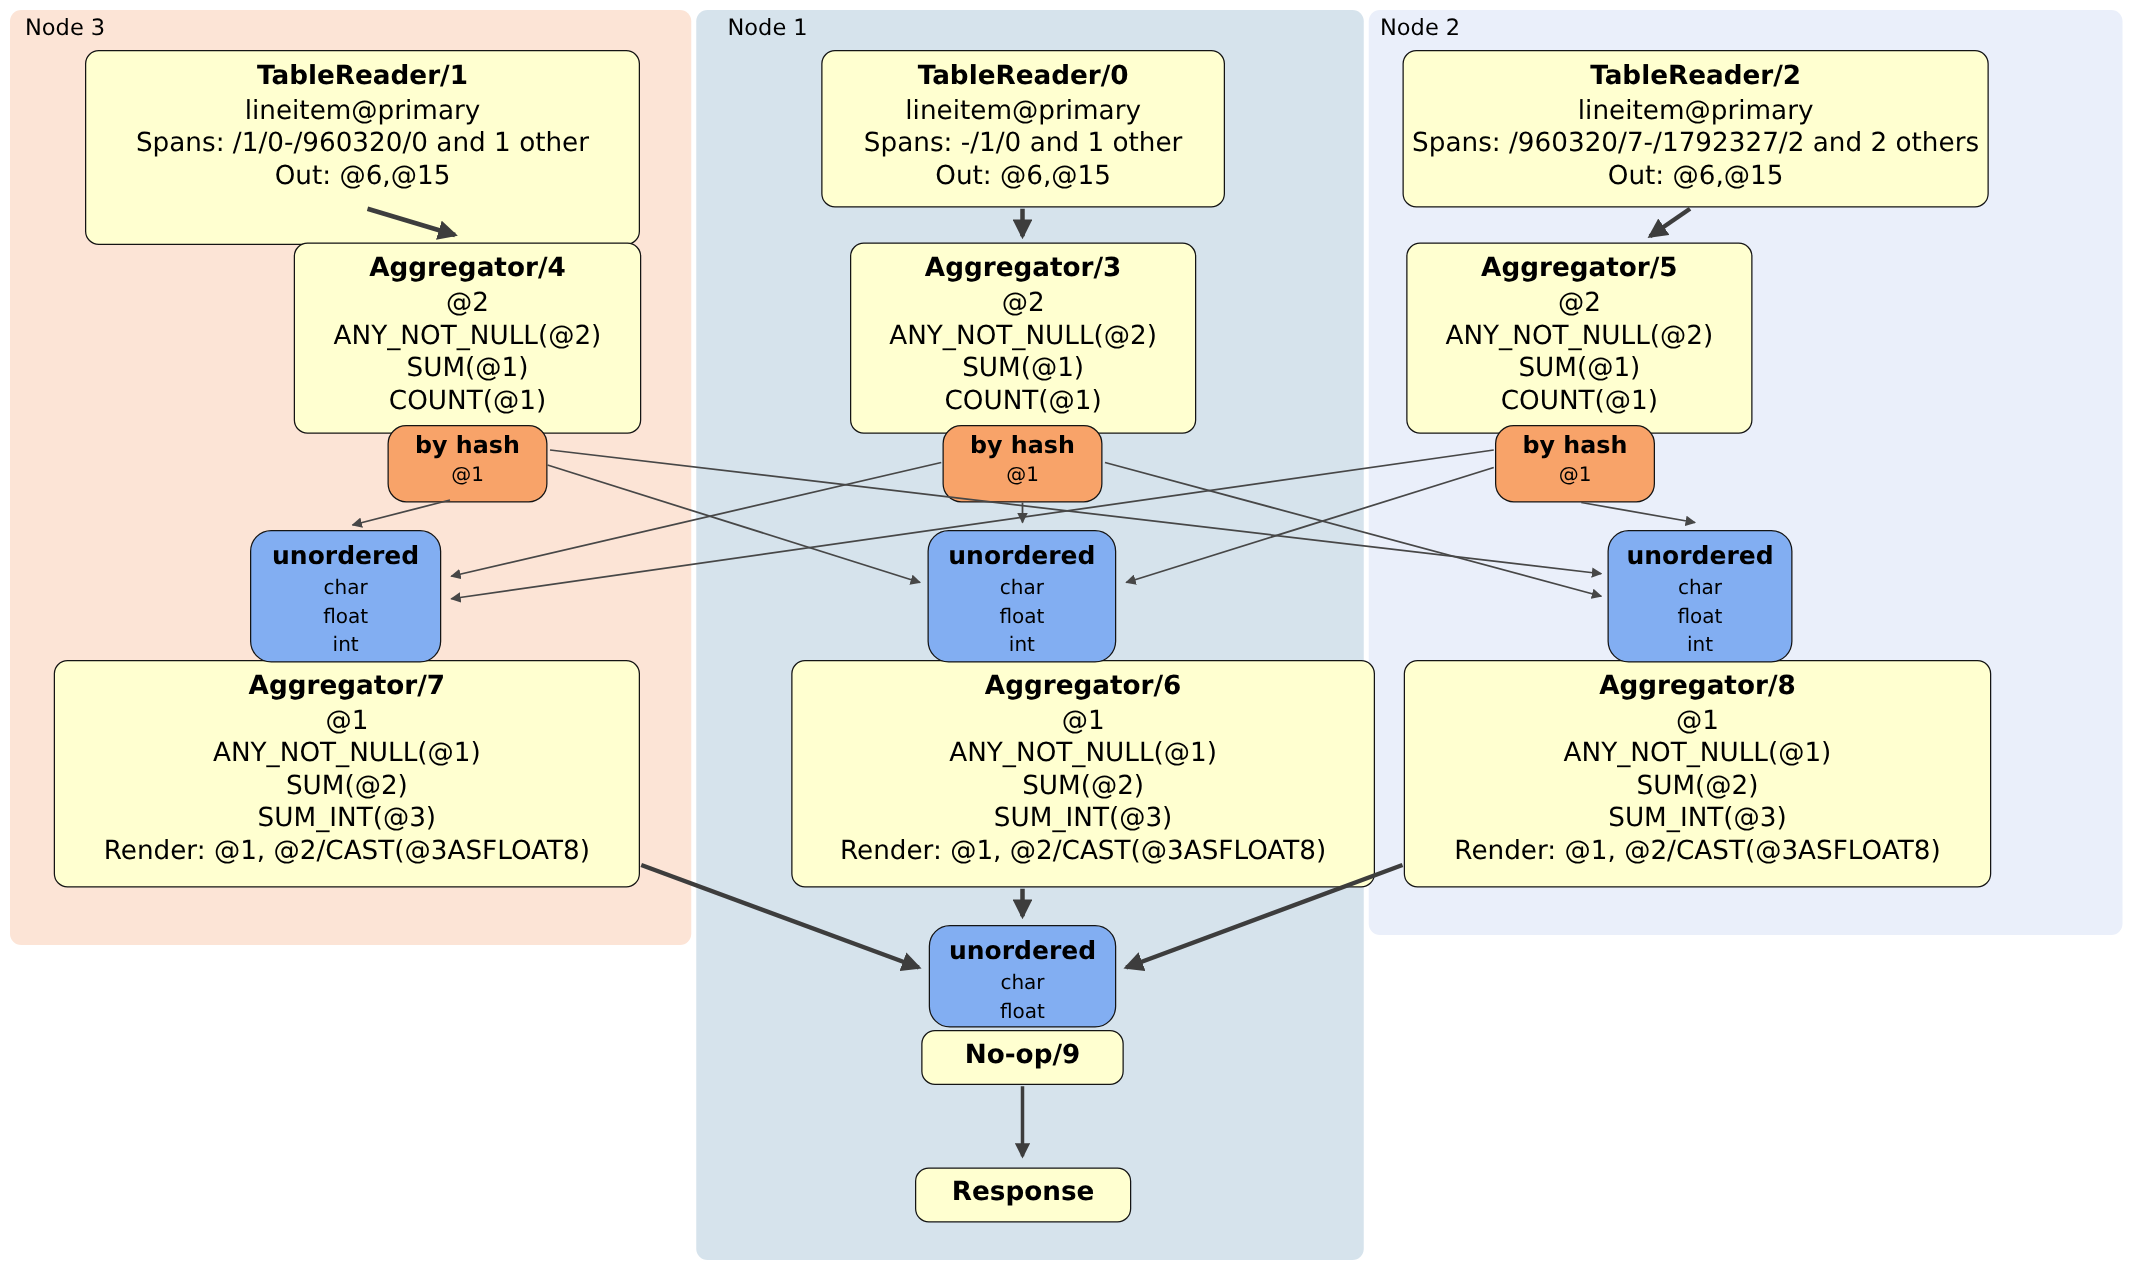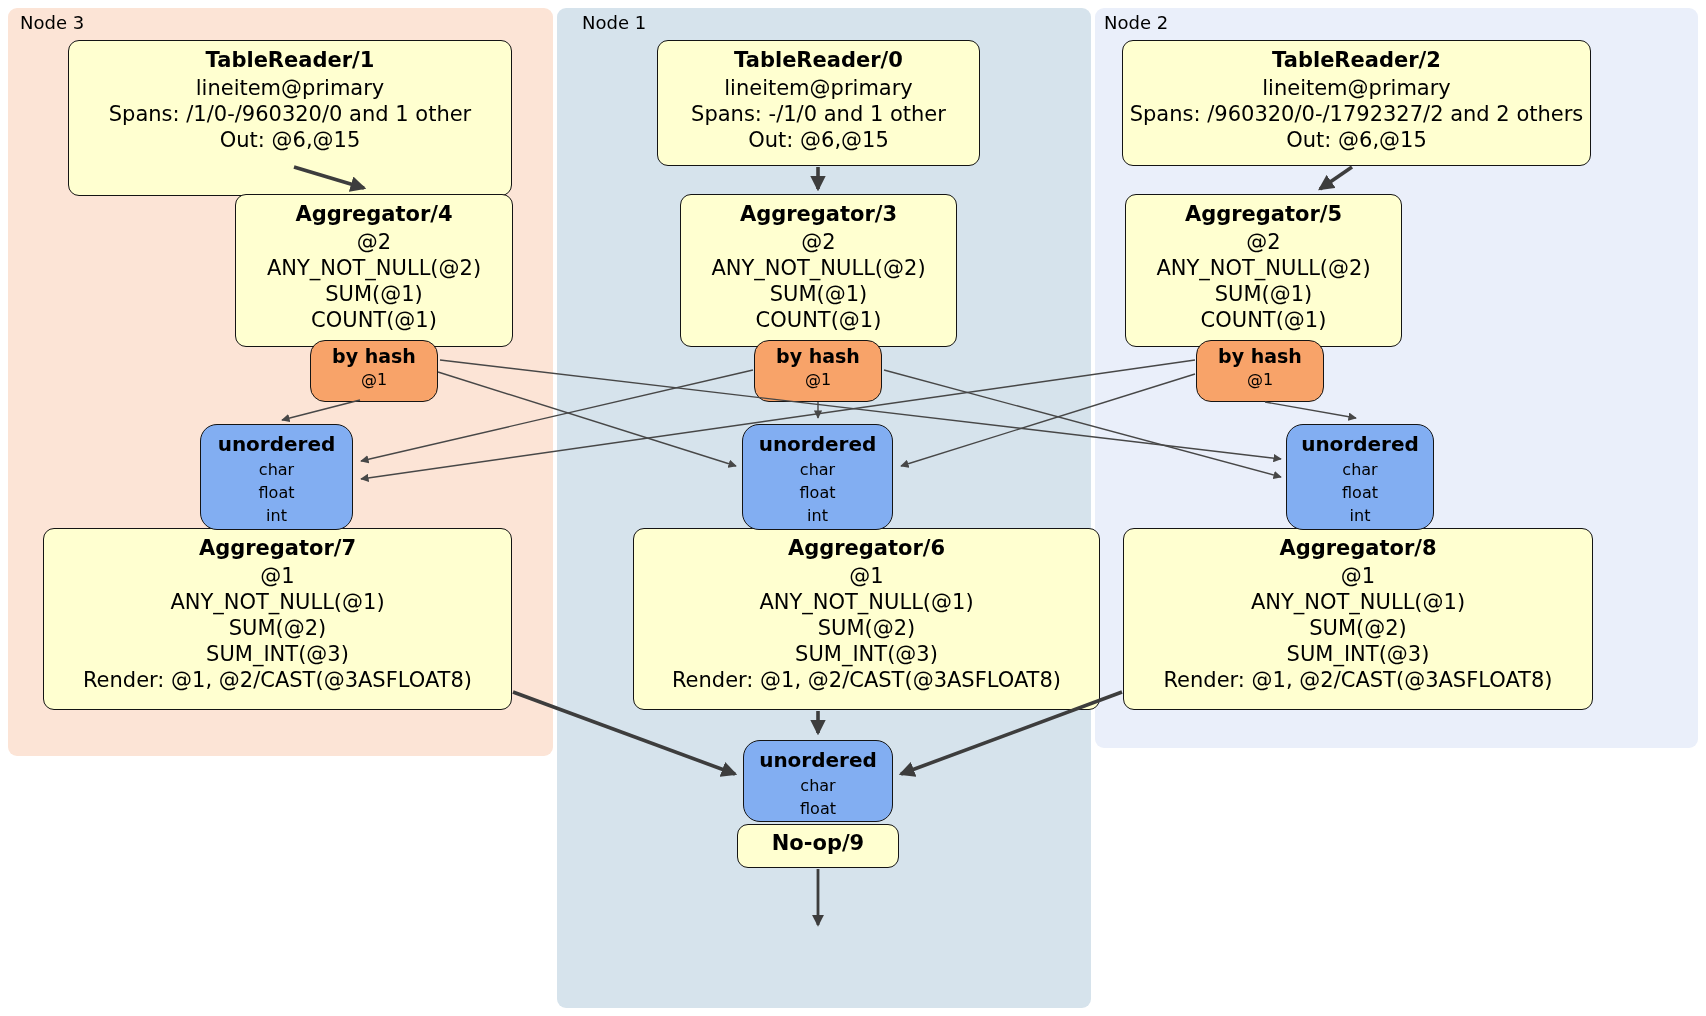--- a/index.html
+++ b/index.html
@@ -148,21 +148,21 @@
     <div class="box-line">@1</div>
     <div class="box-line">ANY_NOT_NULL(@1)</div>
     <div class="box-line">SUM(@2)</div>
     <div class="box-line">SUM_INT(@3)</div>
     <div class="box-line">Render: @1, @2/CAST(@3ASFLOAT8)</div>
   </div>
 
   <div class="box yellow" style="left:1122px;top:40px;width:469px;height:126px;">
     <div class="box-title">TableReader/2</div>
     <div class="box-line">lineitem@primary</div>
-    <div class="box-line">Spans: /960320/0-/1792327/2 and 2 others</div>
+    <div class="box-line">Spans: /960320/7-/1792327/2 and 2 others</div>
     <div class="box-line">Out: @6,@15</div>
   </div>
 
   <div class="box yellow" style="left:1125px;top:194px;width:277px;height:153px;">
     <div class="box-title">Aggregator/5</div>
     <div class="box-line">@2</div>
     <div class="box-line">ANY_NOT_NULL(@2)</div>
     <div class="box-line">SUM(@1)</div>
     <div class="box-line">COUNT(@1)</div>
   </div>
@@ -191,14 +191,17 @@
   <div class="box sync" style="left:743px;top:740px;width:150px;height:82px;">
     <div class="box-title">unordered</div>
     <div class="box-line">char</div>
     <div class="box-line">float</div>
   </div>
 
   <div class="box yellow single" style="left:737px;top:824px;width:162px;height:44px;padding-top:0;">
     <div class="box-title">No-op/9</div>
   </div>
 
+  <div class="box yellow single" style="left:732px;top:934px;width:173px;height:44px;padding-top:0;">
+    <div class="box-title">Response</div>
+  </div>
 
 </div>
 
 </body></html>

